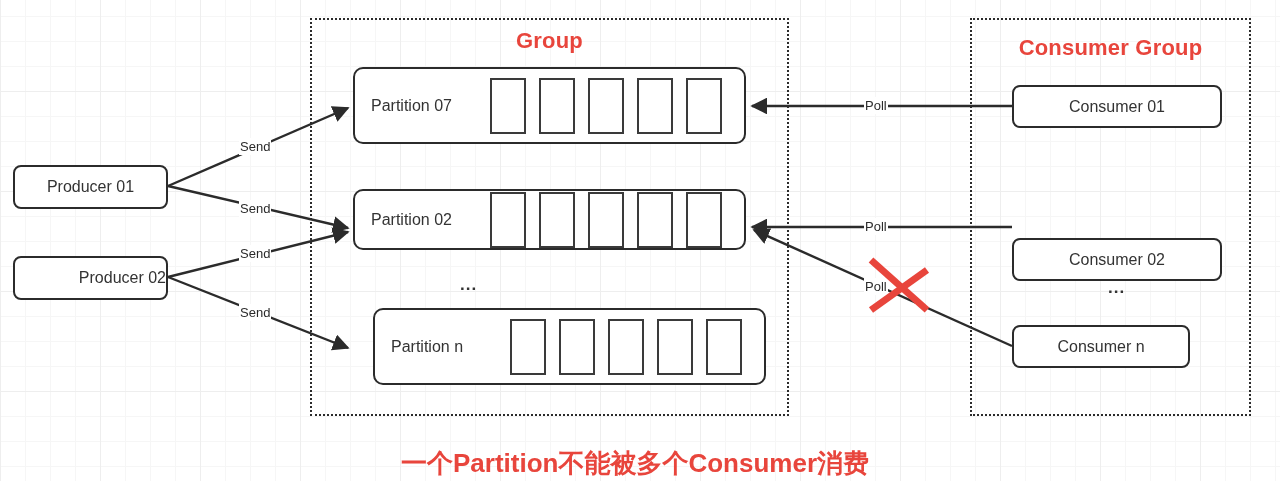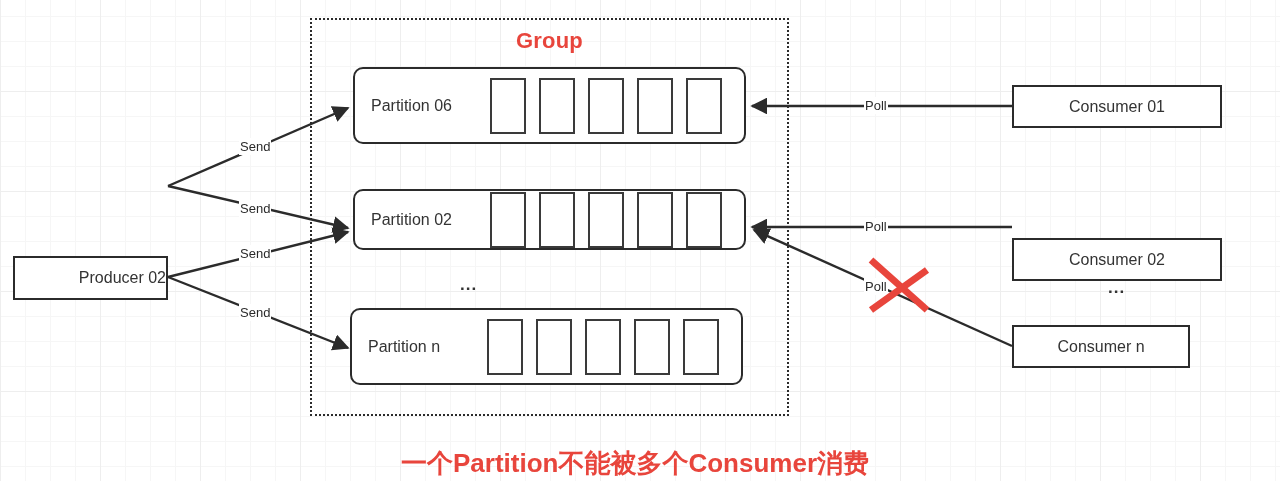--- a/index.html
+++ b/index.html
@@ -50,21 +50,21 @@
     font-size: 22px;
     font-weight: bold;
     letter-spacing: 0.2px;
   }
 
   
   .node {
     position: absolute;
     box-sizing: border-box;
     border: 2.4px solid #2b2b2b;
-    border-radius: 0;
+    border-radius: 8px;
     background: #ffffff;
     color: #333333;
     font-size: 16px;
     display: flex;
     align-items: center;
     justify-content: center;
   }
   .partition {
     justify-content: flex-start;
     border-radius: 10px;
@@ -149,27 +149,33 @@
 
     <path d="M 1012 227 L 752 227" stroke="#2b2b2b" stroke-width="2.4" fill="none" marker-end="url(#arrow)"></path>
 
     <path d="M 1012 346 L 754 230" stroke="#2b2b2b" stroke-width="2.4" fill="none" marker-end="url(#arrow)"></path>
   </svg>
 
   <div class="group-box" style="left:310px; top:18px; width:479px; height:398px;">
     <div class="group-title" style="top:8px;">Group</div>
   </div>
 
-
+  <div class="group-box" style="left:970px; top:18px; width:281px; height:398px;">
+    <div class="group-title" style="top:15px;">Consumer Group</div>
+  </div>
+
+  <div class="node" style="left:13px; top:165px; width:155px; height:44px;">
+    <span>Producer 01</span>
+  </div>
   <div class="node" style="left:13px; top:256px; width:155px; height:44px;justify-content:flex-end;">
     <span>Producer 02</span>
   </div>
 
   <div class="node partition" style="left:353px; top:67px; width:393px; height:77px;">
-    <span class="p-label">Partition 06</span>
+    <span class="p-label">Partition 07</span>
     <div class="cells">
       <div class="cell"></div>
       <div class="cell"></div>
       <div class="cell"></div>
       <div class="cell"></div>
       <div class="cell"></div>
     </div>
   </div>
 
   <div class="node partition" style="left:353px; top:189px; width:393px; height:61px;">
@@ -178,21 +184,21 @@
       <div class="cell"></div>
       <div class="cell"></div>
       <div class="cell"></div>
       <div class="cell"></div>
       <div class="cell"></div>
     </div>
   </div>
 
   <div class="ellipsis" style="left:460px; top:275px;">...</div>
 
-  <div class="node partition" style="left:350px; top:308px; width:393px; height:77px;">
+  <div class="node partition" style="left:373px; top:308px; width:393px; height:77px;">
     <span class="p-label">Partition n</span>
     <div class="cells">
       <div class="cell"></div>
       <div class="cell"></div>
       <div class="cell"></div>
       <div class="cell"></div>
       <div class="cell"></div>
     </div>
   </div>
 

